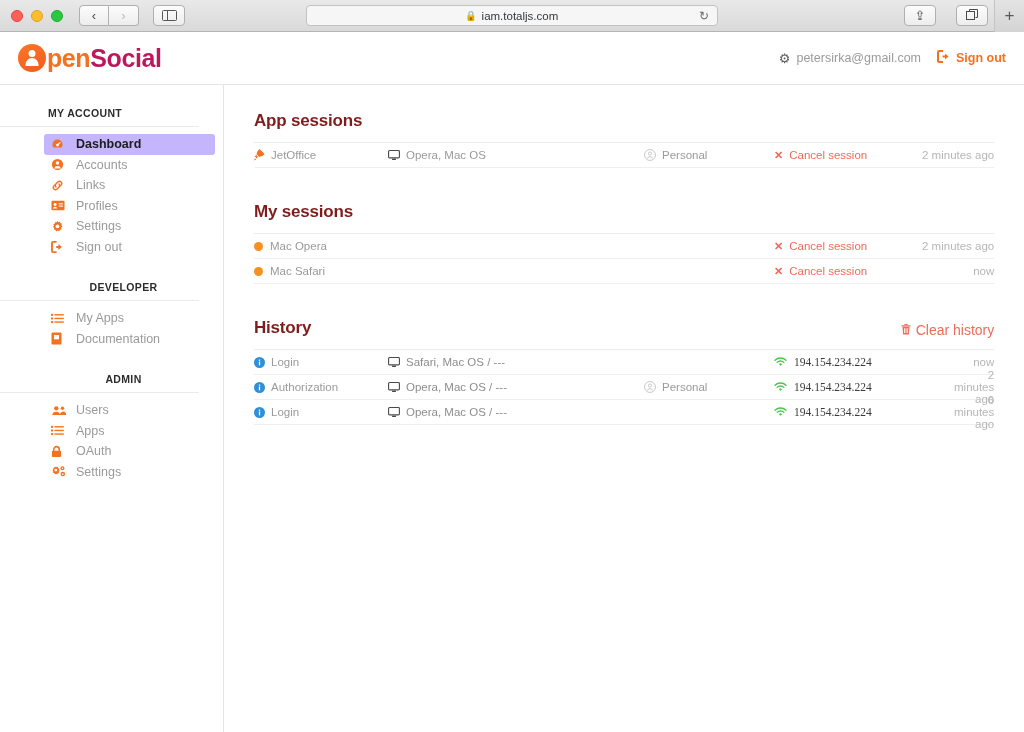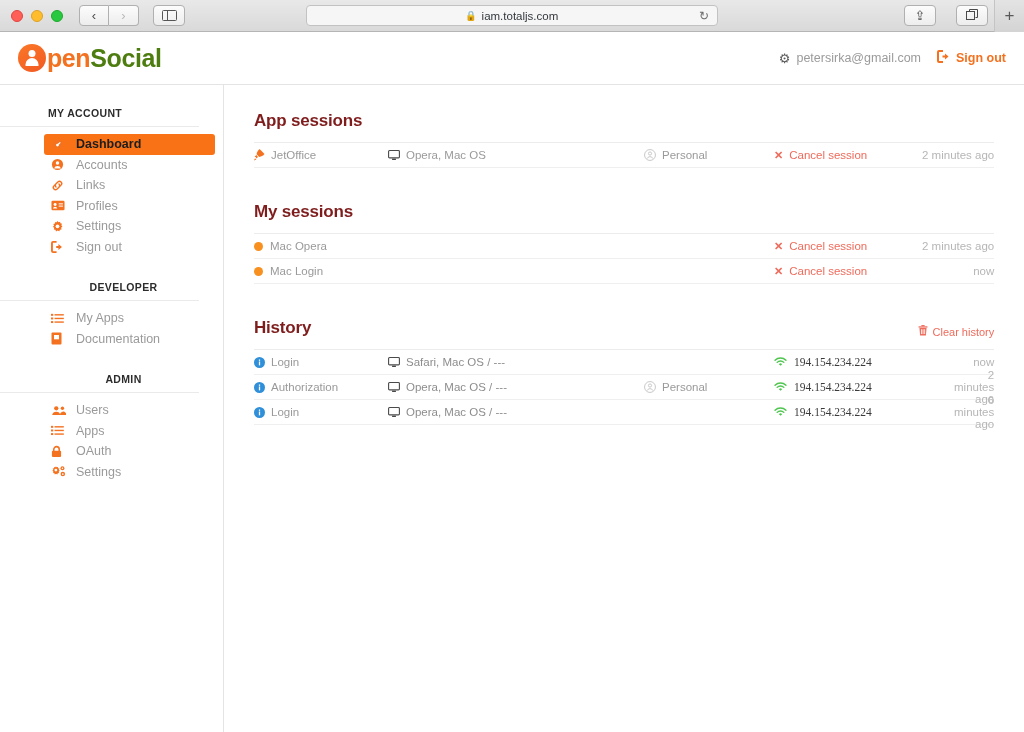--- a/index.html
+++ b/index.html
@@ -86,21 +86,21 @@
   .logo-person::before {
     content:''; position: absolute; left: 50%; top: 0px; transform: translateX(-50%);
     width: 7px; height: 7px; border-radius: 50%; background: #fff;
   }
   .logo-person::after {
     content:''; position: absolute; left: 50%; top: 8px; transform: translateX(-50%);
     width: 13px; height: 8px; border-radius: 7px 7px 0 0; background: #fff;
   }
   .logo-text { font-size: 25px; font-weight: bold; letter-spacing: -0.4px; }
   .logo-pen { color: #f4711f; }
-  .logo-social { color: #4d7c0f; }
+  .logo-social { color: #be185d; }
 
   .header-right { display: flex; align-items: center; gap: 16px; }
   .header-user { display: flex; align-items: center; font-size: 12.5px; color: #9b9b9b; }
   .gear-icon-hdr { margin-right: 6px; font-size: 13px; color: #5c5c5c; }
   .signout-link { display: flex; align-items: center; font-size: 12.5px; color: #f4711f; font-weight: bold; }
   .signout-icon { margin-right: 5px; font-size: 14px; }
 
   
   .layout { display: flex; height: 647px; }
 
@@ -120,38 +120,38 @@
     display: flex; align-items: center;
     height: 20.5px; margin: 0 8px 0 48px;
     font-size: 12.5px; color: #9a9a9a;
     border-radius: 3px; padding-left: 4px;
   }
   .nav-item .nav-icon {
     width: 17px; margin-right: 8px; margin-left: -1px;
     font-size: 12px; color: #f4711f; text-align: left;
     display: inline-flex; align-items: center;
   }
-  .nav-item.active { background: #f97316; color: #1d1d1d; font-weight: bold; margin-left: 44px; padding-left: 8px; }
+  .nav-item.active { background: #c4b5fd; color: #1d1d1d; font-weight: bold; margin-left: 44px; padding-left: 8px; }
   .nav-item.active .nav-icon { color: #f4711f; }
 
   
   .nav-icon svg { display: block; }
 
   
   .main { flex: 1; padding: 26px 46px 0 30px; background: #fff; }
   .section { margin-bottom: 34px; }
   .section-head {
     display: flex; align-items: flex-end; justify-content: space-between;
     padding-bottom: 11px;
     border-bottom: 1px solid #ececec;
   }
   .section-title { font-size: 17px; font-weight: bold; color: #7f1d1d; letter-spacing: -0.2px; }
   .clear-history {
     display: flex; align-items: center; gap: 5px;
-    font-size: 11px; color: #ef6b5b;
+    font-size: 14px; color: #ef6b5b;
   }
   .trash-icon { font-size: 11px; }
 
   .row {
     display: flex; align-items: center;
     height: 25px; border-bottom: 1px solid #efefef;
     font-size: 11.5px; color: #9a9a9a;
   }
   .row:first-of-type { margin-top: 10px; }
   .cell { display: flex; align-items: center; }
@@ -463,21 +463,21 @@
             <span class="cancel-x">✕</span>
             <span>Cancel session</span>
           </span>
         </div>
         <div class="cell c-time">2 minutes ago</div>
       </div>
 
       <div class="row">
         <div class="cell c-app" style="width:520px">
           <span class="dot-orange"></span>
-          <span>Mac Login</span>
+          <span>Mac Safari</span>
         </div>
         <div class="cell c-cancel">
           <span class="cancel-link">
             <span class="cancel-x">✕</span>
             <span>Cancel session</span>
           </span>
         </div>
         <div class="cell c-time">now</div>
       </div>
     </div>

